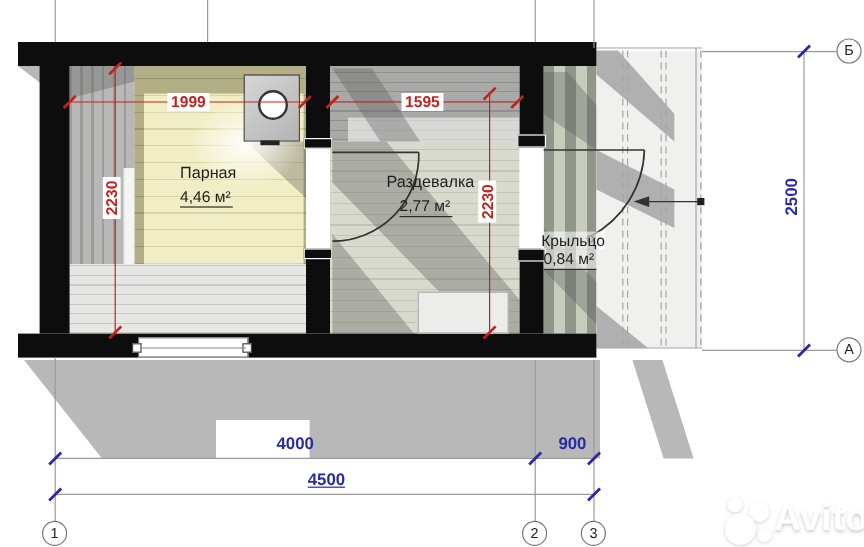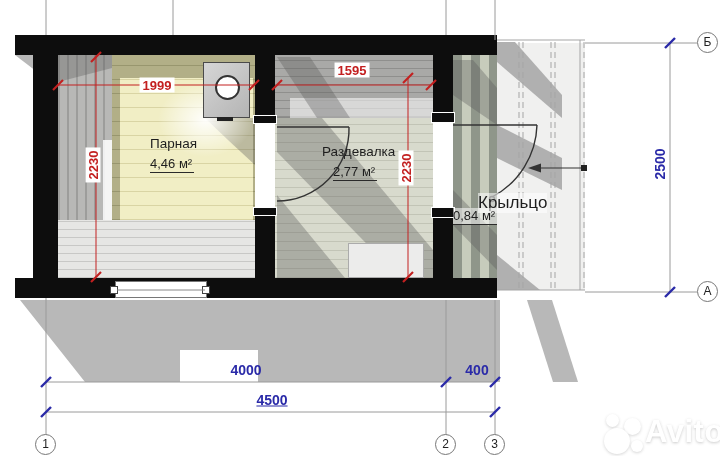--- a/index.html
+++ b/index.html
@@ -165,33 +165,33 @@
 
     <g>
       <line x1="585" y1="168" x2="532" y2="168" stroke="#333" stroke-width="1.2"></line>
       <polygon points="528,168 541,163.5 541,172.5" fill="#333"></polygon>
       <rect x="581" y="165" width="6" height="6" fill="#222"></rect>
     </g>
     <line x1="117" y1="290" x2="205" y2="290" stroke="#888" stroke-width="1"></line>
   </svg>
 
   <div class="dimlabel red" style="left:157px;top:85px;z-index:5;">1999</div>
-  <div class="dimlabel red" style="left:352px;top:70px;z-index:5;">1595</div>
+  <div class="dimlabel red" style="left:352px;top:85px;z-index:5;">1595</div>
   <div class="dimlabel red vdim" style="left:93px;top:165px;z-index:5;">2230</div>
   <div class="dimlabel red vdim" style="left:406px;top:168px;z-index:5;">2230</div>
   <div class="dimlabel blue vdim" style="left:660px;top:164px;z-index:5;">2500</div>
   <div class="dimlabel blue" style="left:246px;top:370px;z-index:5;">4000</div>
-  <div class="dimlabel blue" style="left:477px;top:370px;z-index:5;">400</div>
+  <div class="dimlabel blue" style="left:477px;top:370px;z-index:5;">900</div>
   <div class="dimlabel blue" style="left:272px;top:400px;z-index:5;text-decoration:underline;">4500</div>
 
   <div class="room-label" style="left:150px;top:136px;z-index:5;">Парная</div>
   <div class="room-area" style="left:150px;top:156px;z-index:5;">4,46 м²</div>
   <div class="room-label" style="left:322px;top:144px;z-index:5;text-align:right;">Раздевалка</div>
   <div class="room-area" style="left:333px;top:164px;z-index:5;">2,77 м²</div>
-  <div class="room-label" style="left:451px;top:193px;z-index:5;font-size:17px;background:rgba(255,255,255,.55);margin-left:27px;">Крыльцо</div>
+  <div class="room-label" style="left:451px;top:193px;z-index:5;font-size:13px;background:rgba(255,255,255,.55);">Крыльцо</div>
   <div class="room-area" style="left:453px;top:208px;z-index:5;background:rgba(255,255,255,.55);">0,84 м²</div>
 
   <div class="axis-circle" style="left:35px;top:434px;z-index:5;">1</div>
   <div class="axis-circle" style="left:435px;top:434px;z-index:5;">2</div>
   <div class="axis-circle" style="left:484px;top:434px;z-index:5;">3</div>
   <div class="axis-circle" style="left:697px;top:32px;z-index:5;">Б</div>
   <div class="axis-circle" style="left:697px;top:281px;z-index:5;">А</div>
 
   <div class="abs" style="z-index:6;left:600px;top:410px;width:120px;height:46px;">
     <span class="wm-circle" style="left:6px;top:4px;width:13px;height:13px;"></span>

